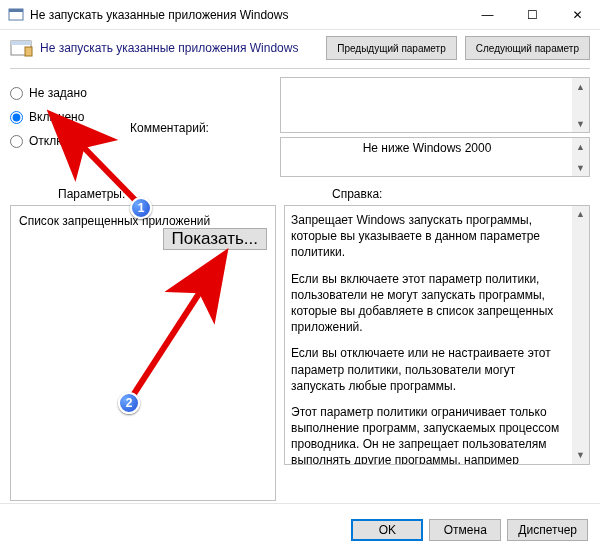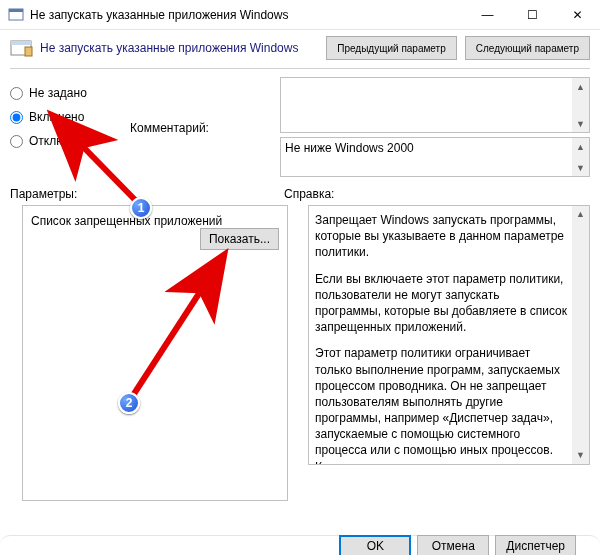--- a/index.html
+++ b/index.html
@@ -46,51 +46,50 @@
   .fields-col { flex:1; display:flex; flex-direction:column; gap:4px; }
   .textarea-box {
     border:1px solid #c0c0c0; background:#fff; height:56px; position:relative;
   }
   .textarea-box .sb {
     position:absolute; right:0; top:0; bottom:0; width:17px; background:#f0f0f0;
     display:flex; flex-direction:column; justify-content:space-between;
   }
   .sb .arr { height:17px; display:flex; align-items:center; justify-content:center; color:#606060; font-size:9px; }
   .version-box {
-    border:1px solid #c0c0c0; background:#fff; height:40px; position:relative; padding:3px 20px 3px 4px;
+    border:1px solid #c0c0c0; background:#fff; height:40px; position:relative; padding:3px 20px 3px 4px;text-align:center;
   }
   .version-box .sb { position:absolute; right:0; top:0; bottom:0; width:17px; background:#f0f0f0;
     display:flex; flex-direction:column; justify-content:space-between; }
 
   .section-labels { display:flex; padding: 10px 10px 4px 10px; }
-  .section-labels .left { width: 274px; }
+  .section-labels .left { width: 274px; margin-left: 48px; }
   .section-labels .right { flex:1; }
 
   .lower { display:flex; padding:0 10px 6px 10px; gap:8px; }
   .panel {
-    border:1px solid #c0c0c0; background:#fff; position:relative;margin-left:12px;
+    border:1px solid #c0c0c0; background:#fff; position:relative;
   }
   .panel.left { width:266px; height:296px; padding:8px; }
   .panel.right { flex:1; height:260px; padding:6px 22px 6px 6px; overflow:hidden; line-height:1.35; }
   .panel.right .sb {
     position:absolute; right:0; top:0; bottom:0; width:17px; background:#f0f0f0;
     display:flex; flex-direction:column; justify-content:space-between;
   }
   .panel.right p { margin:0 0 10px 0; }
   .showbtn {
     float:right; height:22px; padding:0 8px; background:#e1e1e1;
-    border:1px solid #adadad; font-size:12px; cursor:pointer;
+    border:1px solid #adadad; font-size:17px; cursor:pointer;
   }
 
   .footer {
-    position:absolute; left:0; right:0; bottom:0; height:20px;
+    position:absolute; left:0; right:0; bottom:0; height:52px;
     display:flex; align-items:center; justify-content:flex-end;
-    padding:0 24px; gap:6px; background:#fff;
+    padding:0 12px; gap:6px; background:#fff;
     border-top:1px solid #e5e5e5;
-    border-radius:14px;
   }
   .btn {
     height:22px; min-width:72px; padding:0 10px;
     background:#e1e1e1; border:1px solid #adadad; font-size:12px; cursor:pointer;
   }
   .btn.primary { border:1px solid #0078d7; box-shadow: inset 0 0 0 1px #0078d7; }
 
   
   .overlay { position:absolute; left:0; top:0; width:600px; height:555px; pointer-events:none; }
   .badge {
@@ -178,20 +177,21 @@
 </div>
 
 <div class="lower">
   <div class="panel left">
     <span>Список запрещенных приложений</span>
     <button class="showbtn">Показать...</button>
   </div>
   <div class="panel right">
     <p>Запрещает Windows запускать программы, которые вы указываете в данном параметре политики.</p>
     <p>Если вы включаете этот параметр политики, пользователи не могут запускать программы, которые вы добавляете в список запрещенных приложений.</p>
+    <p>Если вы отключаете или не настраиваете этот параметр политики, пользователи могут запускать любые программы.</p>
     <p>Этот параметр политики ограничивает только выполнение программ, запускаемых процессом проводника. Он не запрещает пользователям выполнять другие программы, например «Диспетчер задач», запускаемые с помощью системного процесса или с помощью иных процессов. Кроме того, если пользователям разрешен доступ к командной строке (Cmd.exe), этот параметр политики не запрещает им запускать из окна командной строки даже те программы, которые им не разрешено запускать с помощью проводника.</p>
     <div class="sb">
       <div class="arr">▲</div>
       <div class="arr">▼</div>
     </div>
   </div>
 </div>
 
 <div class="footer">
   <button class="btn primary">OK</button>

